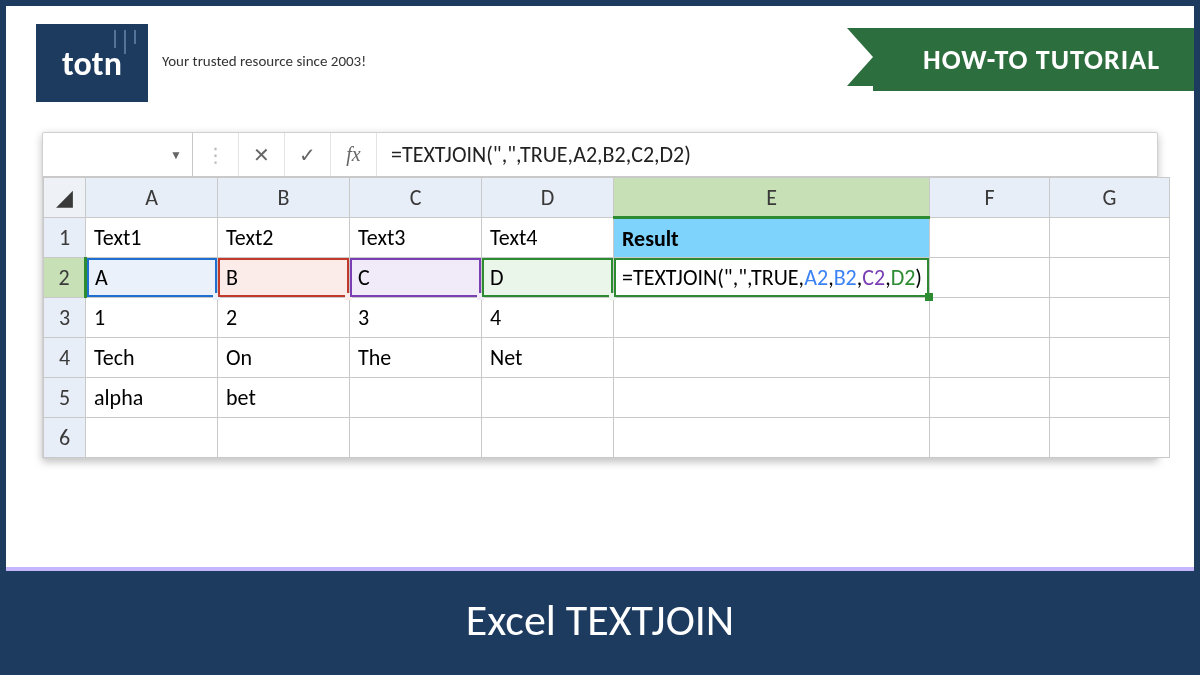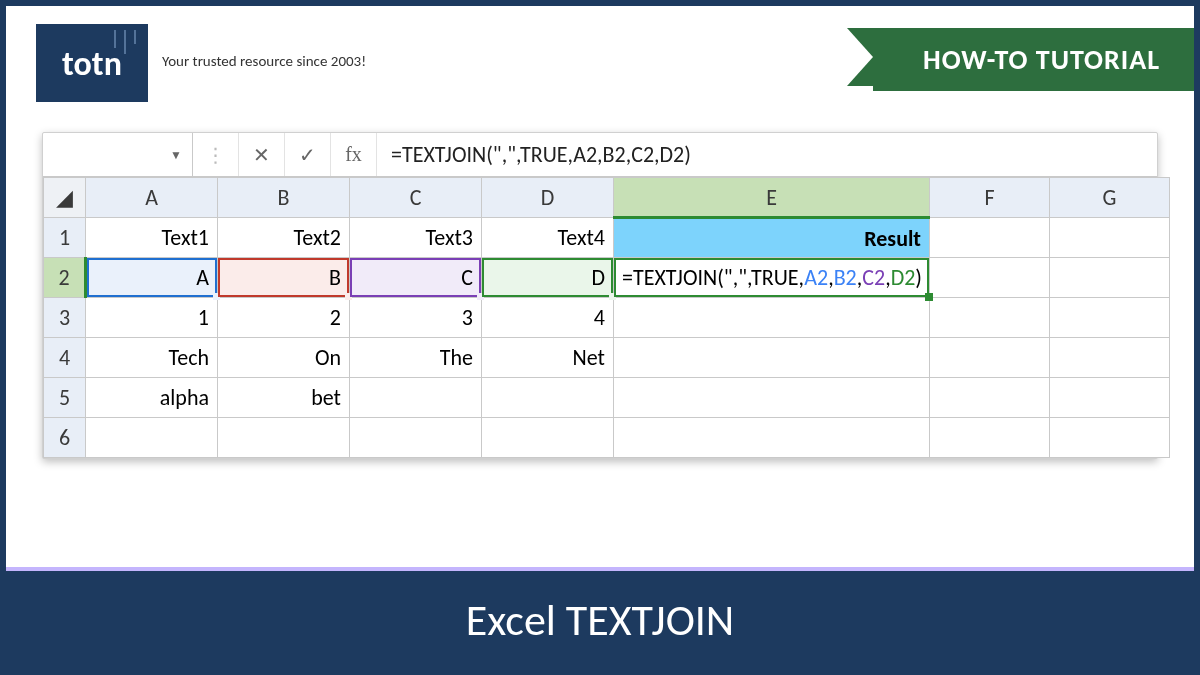--- a/index.html
+++ b/index.html
@@ -66,29 +66,29 @@
     width: 150px; border-right: 1px solid #c9c9c9;
     display: flex; align-items: center; justify-content: flex-end;
     padding: 0 10px; color: #666; font-size: 18px;
   }
   .name-box .dd { font-size: 12px; color: #666; margin-left: 6px; }
   .fb-btn {
     width: 46px; display: flex; align-items: center; justify-content: center;
     font-size: 20px; color: #666; border-right: 1px solid #e3e3e3;
   }
   .fb-btn.sep { color: #bbb; }
-  .fx { font-family: "Segoe UI", serif; }
+  .fx { font-style: italic; font-family: "Segoe UI", serif; }
   .fb-input {
     flex: 1; display: flex; align-items: center; padding: 0 14px;
     font-size: 22px; color: #222;
   }
   
   table.sheet { border-collapse: collapse; width: 100%; table-layout: fixed; }
   .sheet th, .sheet td {
-    border: 1px solid #c9c9c9; height: 40px; font-size: 22px; text-align: right;
+    border: 1px solid #c9c9c9; height: 40px; font-size: 22px; text-align: left;
     padding: 0 8px; background: #fff; font-weight: normal;
     white-space: nowrap; overflow: visible;
   }
   .sheet thead th {
     background: #e8eef7; text-align: center; color: #3a3a3a; font-weight: normal;
   }
   .sheet thead th.sel { background: #c7e0b6; border-bottom: 3px solid #2d8b32;}
   .sheet .rowhdr {
     background: #e8eef7; text-align: center; width: 42px; color: #3a3a3a;
   }

